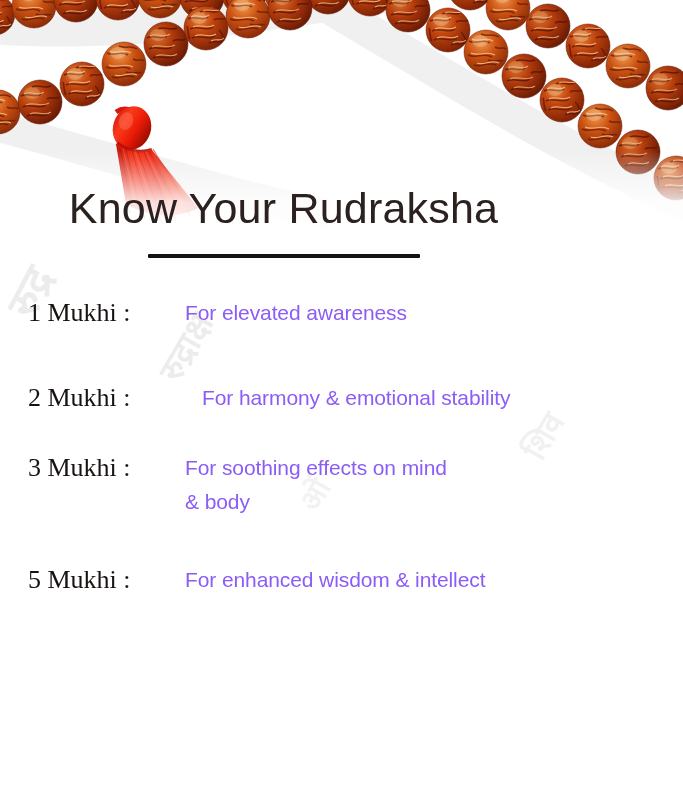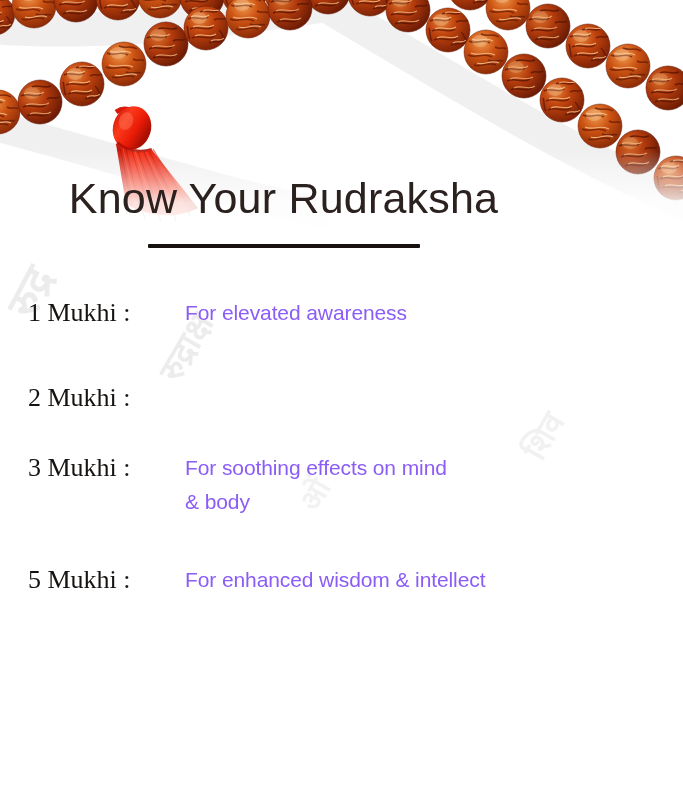--- a/index.html
+++ b/index.html
@@ -51,21 +51,21 @@
     width: 683px;
     height: 230px;
     z-index: 1;
     pointer-events: none;
   }
 
   
   .headline-wrap {
     position: absolute;
     left: 0;
-    top: 176px;
+    top: 186px;
     width: 567px;
     z-index: 3;
     text-align: center;
   }
   .headline {
     margin: 0;
     font-family: "Liberation Sans", sans-serif;
     font-size: 43px;
     font-weight: 400;
     letter-spacing: 0.2px;
@@ -331,20 +331,21 @@
 
   <div class="list">
 
     <div class="row row-1">
       <div class="row-label">1 Mukhi :</div>
       <div class="row-desc">For elevated awareness</div>
     </div>
 
     <div class="row row-2">
       <div class="row-label">2 Mukhi :</div>
+      <div class="row-desc">For harmony &amp; emotional stability</div>
     </div>
 
     <div class="row row-3">
       <div class="row-label">3 Mukhi :</div>
       <div class="row-desc">For soothing effects on mind
 &amp; body</div>
     </div>
 
 
     <div class="row row-5">

